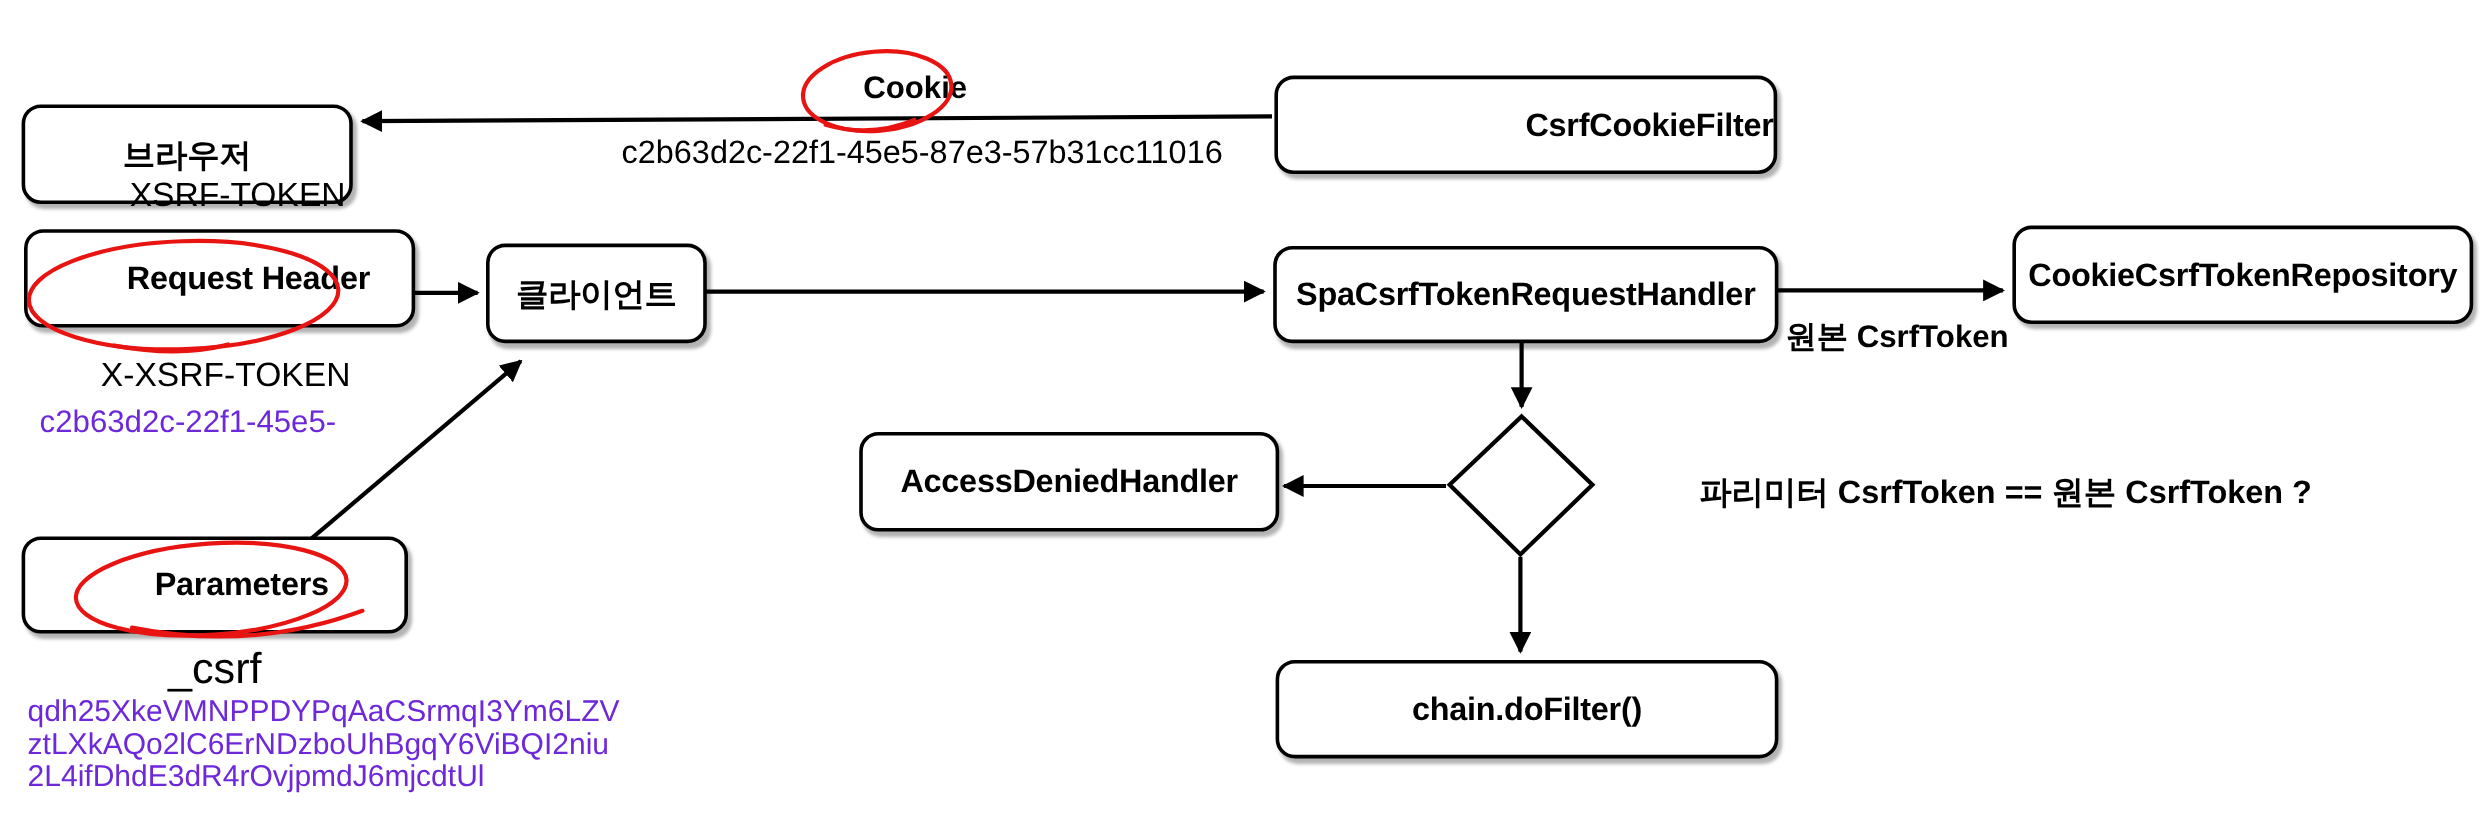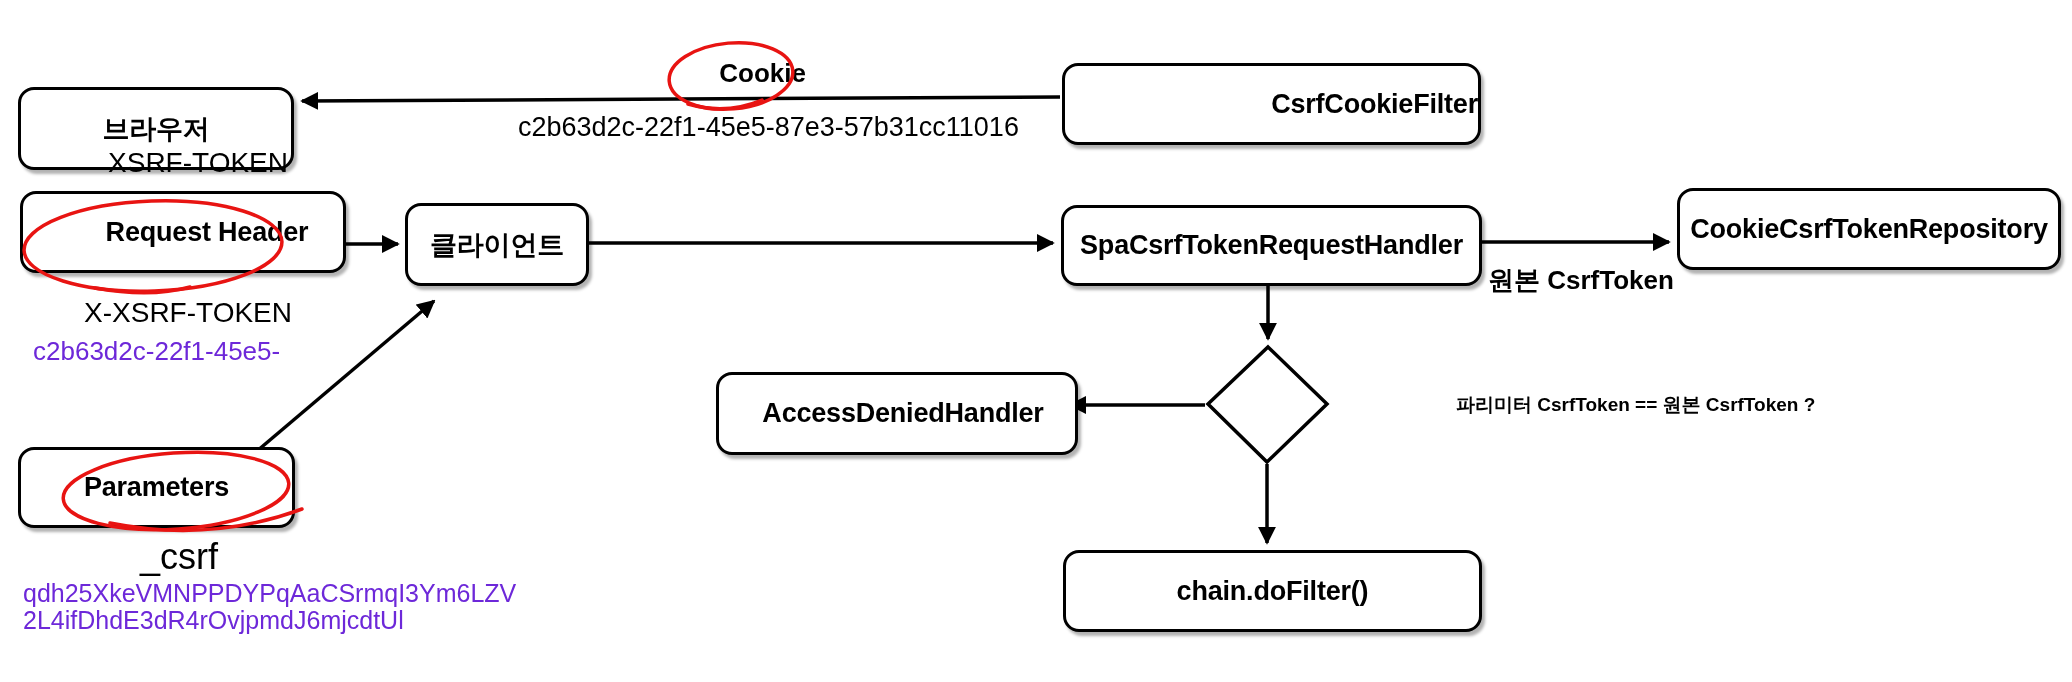--- a/index.html
+++ b/index.html
@@ -58,52 +58,53 @@
   </div>
 
   <div class="flowbox" style="left:1061px;top:205px;width:415px;height:75px;">
     <span>SpaCsrfTokenRequestHandler</span>
   </div>
 
   <div class="flowbox" style="left:1677px;top:188px;width:378px;height:76px;">
     <span>CookieCsrfTokenRepository</span>
   </div>
 
-  <div class="flowbox" style="left:716px;top:372px;width:344px;height:77px;padding-left:12px;">
+  <div class="flowbox" style="left:716px;top:360px;width:344px;height:77px;">
     <span>AccessDeniedHandler</span>
   </div>
 
   <div class="flowbox" style="left:1063px;top:550px;width:413px;height:76px;">
     <span>chain.doFilter()</span>
   </div>
 
-  <div class="flowbox" style="left:18px;top:447px;width:271px;height:75px;">
+  <div class="flowbox" style="left:18px;top:447px;width:271px;height:75px;padding-left:45px;">
     <span>Parameters</span>
   </div>
 
   <div class="plain-label centered" style="left:18px;top:147px;width:270px;font-size:28px;">XSRF-TOKEN</div>
 
   <div class="plain-label centered bold" style="left:661px;top:58px;width:145px;font-size:26px;">Cookie</div>
 
   <div class="plain-label centered" style="left:518px;top:112px;width:460px;font-size:27px;">c2b63d2c-22f1-45e5-87e3-57b31cc11016</div>
 
   <div class="plain-label centered" style="left:20px;top:297px;width:272px;font-size:28px;">X-XSRF-TOKEN</div>
 
   <div class="plain-label token" style="left:33px;top:337px;font-size:26px;line-height:29px;">
     <div>c2b63d2c-22f1-45e5-</div>
   </div>
 
   <div class="plain-label centered bold" style="left:1488px;top:263px;width:176px;font-size:26px;">원본 CsrfToken</div>
 
-  <div class="plain-label bold" style="left:1456px;top:392px;font-size:19px;">파리미터 CsrfToken == 원본 CsrfToken ?</div>
+  <div class="plain-label bold" style="left:1416px;top:392px;font-size:27px;">파리미터 CsrfToken == 원본 CsrfToken ?</div>
 
   <div class="plain-label centered" style="left:58px;top:536px;width:160px;font-size:36px;">_csrf</div>
 
   <div class="plain-label token" style="left:23px;top:580px;font-size:25px;line-height:27px;">
     <div>qdh25XkeVMNPPDYPqAaCSrmqI3Ym6LZV</div>
+    <div>ztLXkAQo2lC6ErNDzboUhBgqY6ViBQI2niu</div>
     <div>2L4ifDhdE3dR4rOvjpmdJ6mjcdtUl</div>
   </div>
 
   <svg class="layer" width="2072" height="682">
     <g stroke="#e81412" stroke-width="3.5" fill="none" stroke-linecap="round">
       <ellipse cx="731" cy="76" rx="62" ry="33" transform="rotate(-5 731 76)"></ellipse>
       <path d="M 688 104 Q 726 115 762 100"></path>
       <ellipse cx="153" cy="246" rx="129" ry="45" transform="rotate(-2 153 246)"></ellipse>
       <path d="M 95 288 Q 150 298 190 287"></path>
       <ellipse cx="176" cy="491" rx="113" ry="38" transform="rotate(-4 176 491)"></ellipse>

